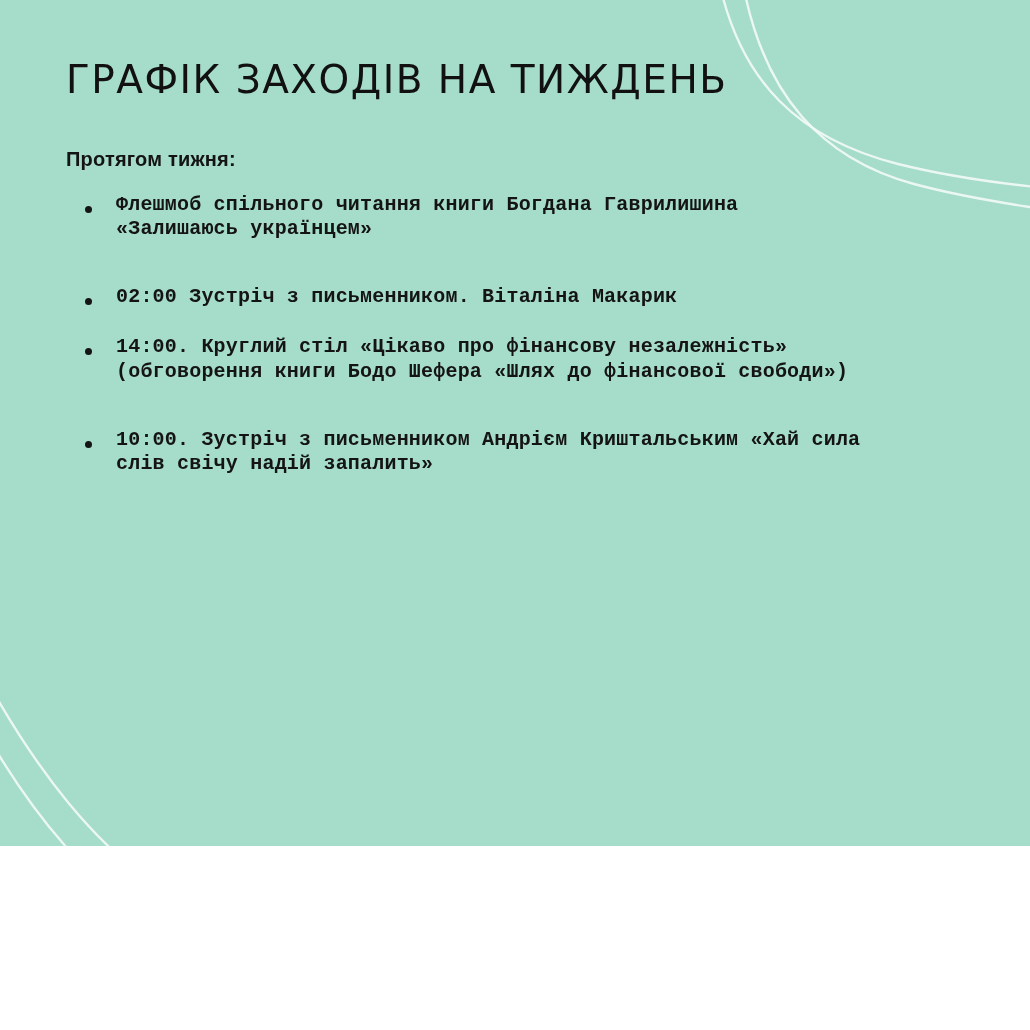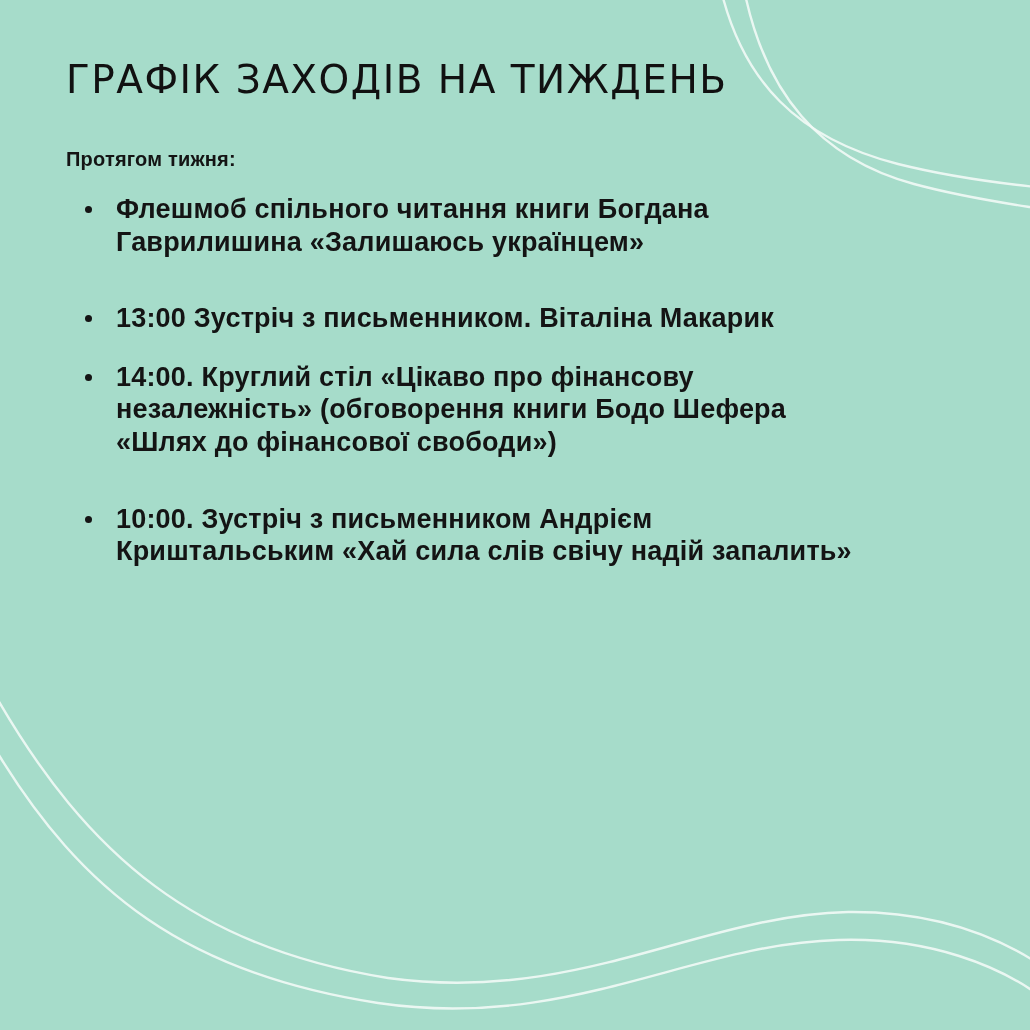--- a/index.html
+++ b/index.html
@@ -8,21 +8,21 @@
   }
   body {
     width: 1030px;
     height: 1030px;
     overflow: hidden;
     font-family: "Liberation Sans", sans-serif;
   }
   .poster {
     position: relative;
     width: 1030px;
-    height: 1030px;
+    height: 846px;
     background: #a6dcca;
     color: #141414;
     overflow: hidden;
   }
   .curves {
     position: absolute;
     top: 0;
     left: 0;
     width: 1030px;
     height: 1030px;
@@ -74,25 +74,26 @@
   }
   .bullet-dot {
     flex: 0 0 auto;
     width: 7px;
     height: 7px;
     border-radius: 50%;
     background: #141414;
     margin: 13px 0 0 19px;
   }
   .event-text {
-    font-size: 27px;
+    font-size: 20px;
     font-weight: 700;
     line-height: 1.21;
     letter-spacing: 0.2px;
     padding-left: 24px;
+    font-family: Liberation Mono, monospace;
   }
 </style>
 </head>
 <body>
 
 <div class="poster">
 
   <svg class="curves" viewBox="0 0 1030 1030" aria-hidden="true">
     <path d="M 722 -6 C 744 80, 796 138, 898 164 C 950 177, 998 183, 1036 187"></path>
     <path d="M 745 -6 C 766 92, 818 158, 914 184 C 962 197, 1004 203, 1036 208"></path>
@@ -111,21 +112,21 @@
           <span class="bullet-dot"></span>
           <span class="event-text">Флешмоб спільного читання книги Богдана Гаврилишина «Залишаюсь українцем»</span>
         </li>
       </ul>
     </div>
 
     <div class="section">
       <ul class="event-list">
         <li class="event-item">
           <span class="bullet-dot"></span>
-          <span class="event-text">13:00 Зустріч з письменником. Віталіна Макарик</span>
+          <span class="event-text">02:00 Зустріч з письменником. Віталіна Макарик</span>
         </li>
         <li class="event-item">
           <span class="bullet-dot"></span>
           <span class="event-text">14:00. Круглий стіл «Цікаво про фінансову незалежність» (обговорення книги Бодо Шефера «Шлях до фінансової свободи»)</span>
         </li>
       </ul>
     </div>
 
 
     <div class="section">

